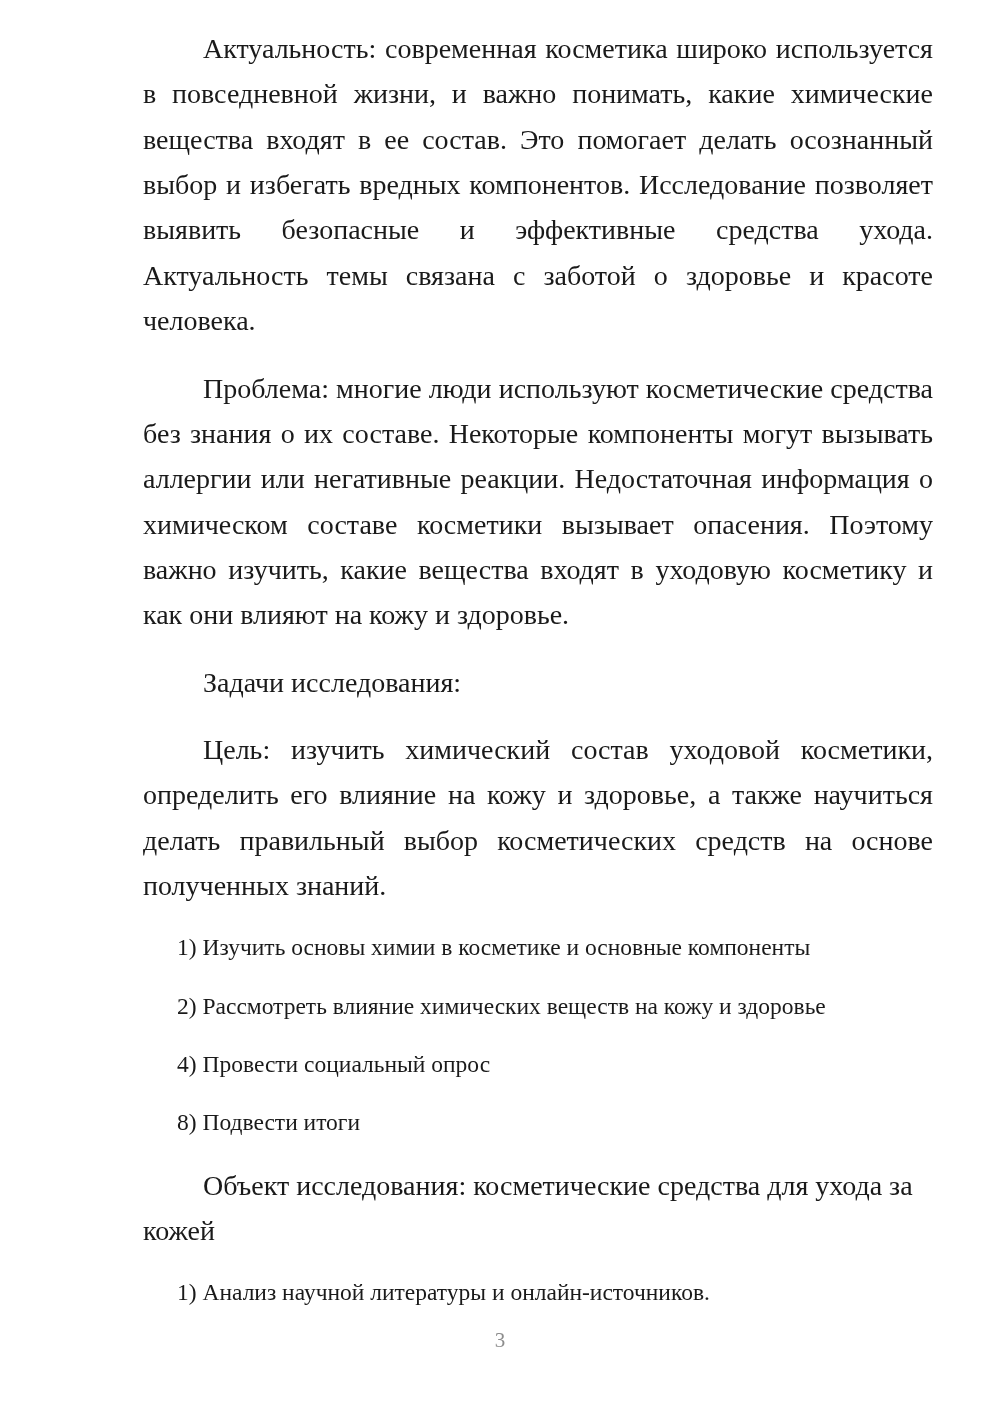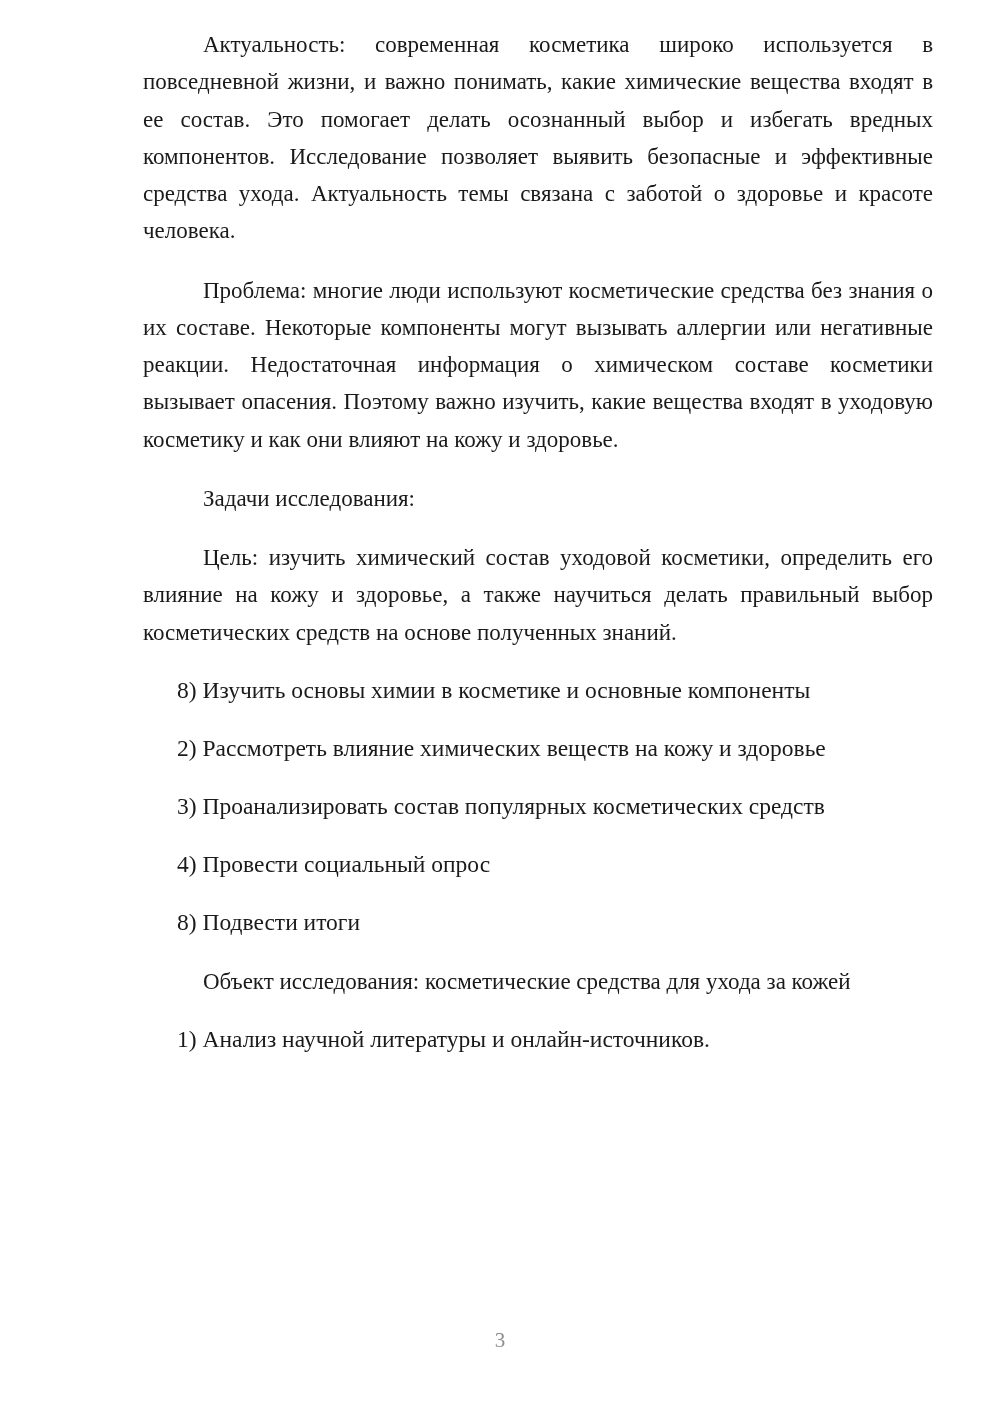--- a/index.html
+++ b/index.html
@@ -38,21 +38,21 @@
     font-size: 23.5px;
     font-weight: bold;
     text-align: center;
     letter-spacing: 0.6px;
     margin: 0;
     padding-top: 95px;
     line-height: 1.2;
   }
 
   .para {
-    font-size: 23px;
+    font-size: 28px;
     line-height: 1.62;
     text-align: justify;
     text-justify: inter-word;
     text-indent: 60px;
     margin: 0;
     padding-top: 22px;
     hyphens: none;
   }
 
   .para.first-para {
@@ -100,23 +100,22 @@
 
     <p class="para first-para">Актуальность: современная косметика широко используется в повседневной жизни, и важно понимать, какие химические вещества входят в ее состав. Это помогает делать осознанный выбор и избегать вредных компонентов. Исследование позволяет выявить безопасные и эффективные средства ухода. Актуальность темы связана с заботой о здоровье и красоте человека.</p>
 
     <p class="para">Проблема: многие люди используют косметические средства без знания о их составе. Некоторые компоненты могут вызывать аллергии или негативные реакции. Недостаточная информация о химическом составе косметики вызывает опасения. Поэтому важно изучить, какие вещества входят в уходовую косметику и как они влияют на кожу и здоровье.</p>
 
     <p class="para no-justify">Задачи исследования:</p>
 
     <p class="para">Цель: изучить химический состав уходовой косметики, определить его влияние на кожу и здоровье, а также научиться делать правильный выбор косметических средств на основе полученных знаний.</p>
 
     <ul class="list-block">
-      <li class="list-item">8) Изучить основы химии в косметике и основные компоненты</li>
+      <li class="list-item">1) Изучить основы химии в косметике и основные компоненты</li>
       <li class="list-item">2) Рассмотреть влияние химических веществ на кожу и здоровье</li>
-      <li class="list-item">3) Проанализировать состав популярных косметических средств</li>
       <li class="list-item">4) Провести социальный опрос</li>
       <li class="list-item">8) Подвести итоги</li>
     </ul>
 
     <p class="para no-justify">Объект исследования: косметические средства для ухода за кожей</p>
 
 
 
 
     <ul class="list-block">

